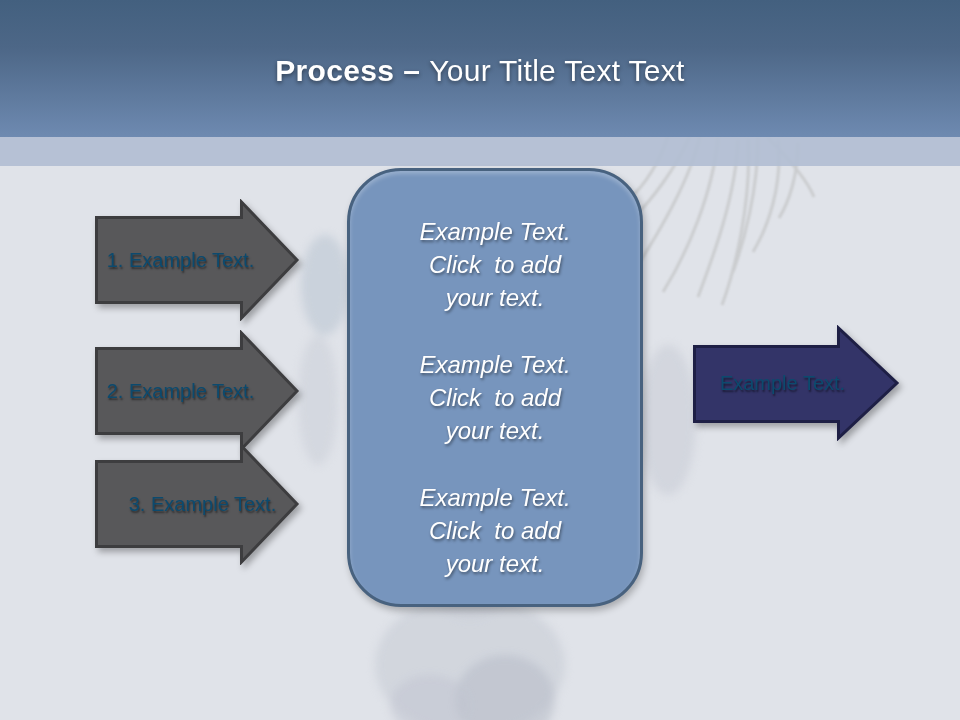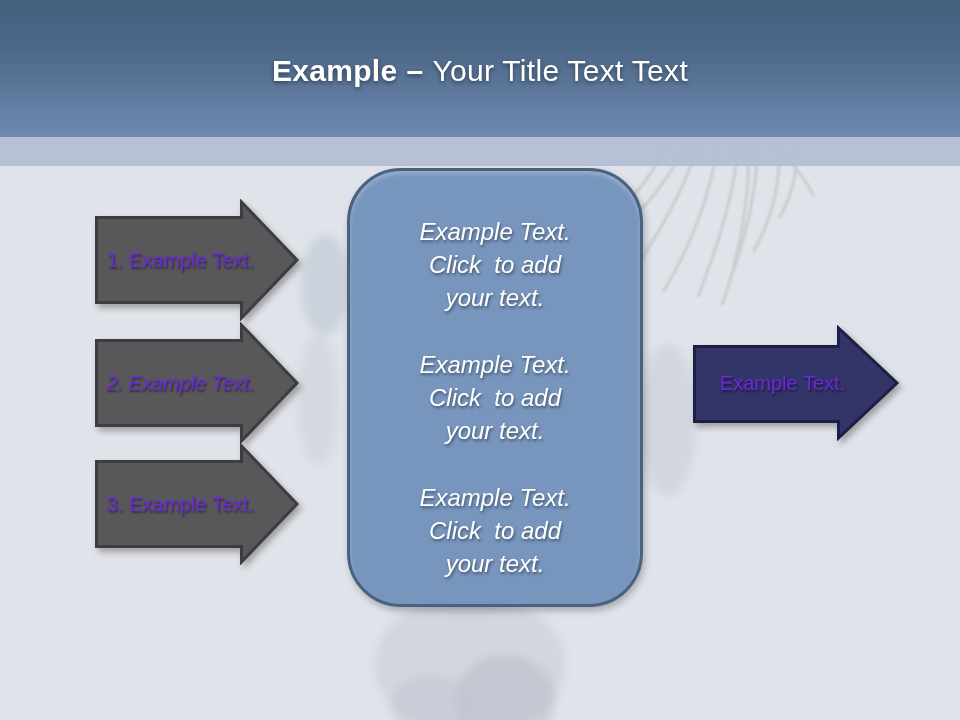--- a/index.html
+++ b/index.html
@@ -55,21 +55,21 @@
     z-index:4;
   }
   .arrow svg {
     position:absolute; left:0; top:0;
     filter: drop-shadow(3px 4px 3px rgba(0,0,0,0.30));
   }
   .arrow-label {
     position:absolute; left:0; top:0;
     width:100%; height:100%;
     display:flex; align-items:center; justify-content:center;
-    color:#6d28d9; font-size:20px;
+    color:#0c4a6e; font-size:20px;
     text-shadow:1px 2px 2px rgba(0,0,0,0.5);
     white-space:pre;
   }
   .arrow-gray .arrow-label { padding-right:34px; box-sizing:border-box; }
   .arrow-navy .arrow-label { padding-right:28px; box-sizing:border-box; }
 
   
   .center-panel {
     position:absolute; left:347px; top:168px;
     width:296px; height:439px;
@@ -119,38 +119,38 @@
       <path d="M798,143 C 798,175 789,202 779,218"></path>
       <path d="M768,138 C 790,160 808,182 814,197"></path>
       <path d="M668,136 C 660,162 644,186 630,198"></path>
       <path d="M748,139 C 752,200 735,270 722,305"></path>
     </g>
   </svg>
 
   <div class="header"></div>
   <div class="accent-band"></div>
   <div class="slide-title">
-    <span class="title-bold">Example</span><span class="title-dash">–</span><span class="title-rest">Your Title Text Text</span>
+    <span class="title-bold">Process</span><span class="title-dash">–</span><span class="title-rest">Your Title Text Text</span>
   </div>
 
   <div class="arrow arrow-gray" style="left:95px; top:199px; width:205px; height:122px;">
     <svg width="205" height="122" viewBox="0 0 205 122">
       <path d="M1.5,18.5 H146.5 V3 L202,61 L146.5,119 V103.5 H1.5 Z" fill="#58585a" stroke="#3d3d3f" stroke-width="3" stroke-linejoin="miter"></path>
     </svg>
     <div class="arrow-label">1. Example Text.</div>
   </div>
 
-  <div class="arrow arrow-gray" style="left:95px; top:322px; width:205px; height:122px;font-style:italic;">
+  <div class="arrow arrow-gray" style="left:95px; top:330px; width:205px; height:122px;">
     <svg width="205" height="122" viewBox="0 0 205 122">
       <path d="M1.5,18.5 H146.5 V3 L202,61 L146.5,119 V103.5 H1.5 Z" fill="#58585a" stroke="#3d3d3f" stroke-width="3" stroke-linejoin="miter"></path>
     </svg>
     <div class="arrow-label">2. Example Text.</div>
   </div>
 
-  <div class="arrow arrow-gray" style="left:95px; top:443px; width:205px; height:122px;">
+  <div class="arrow arrow-gray" style="left:95px; top:443px; width:205px; height:122px;padding-left:44px;">
     <svg width="205" height="122" viewBox="0 0 205 122">
       <path d="M1.5,18.5 H146.5 V3 L202,61 L146.5,119 V103.5 H1.5 Z" fill="#58585a" stroke="#3d3d3f" stroke-width="3" stroke-linejoin="miter"></path>
     </svg>
     <div class="arrow-label">3. Example Text.</div>
   </div>
 
   <div class="center-panel">
     <div class="panel-block">
       <div class="panel-line">Example Text.</div>
       <div class="panel-line">Click  to add</div>

